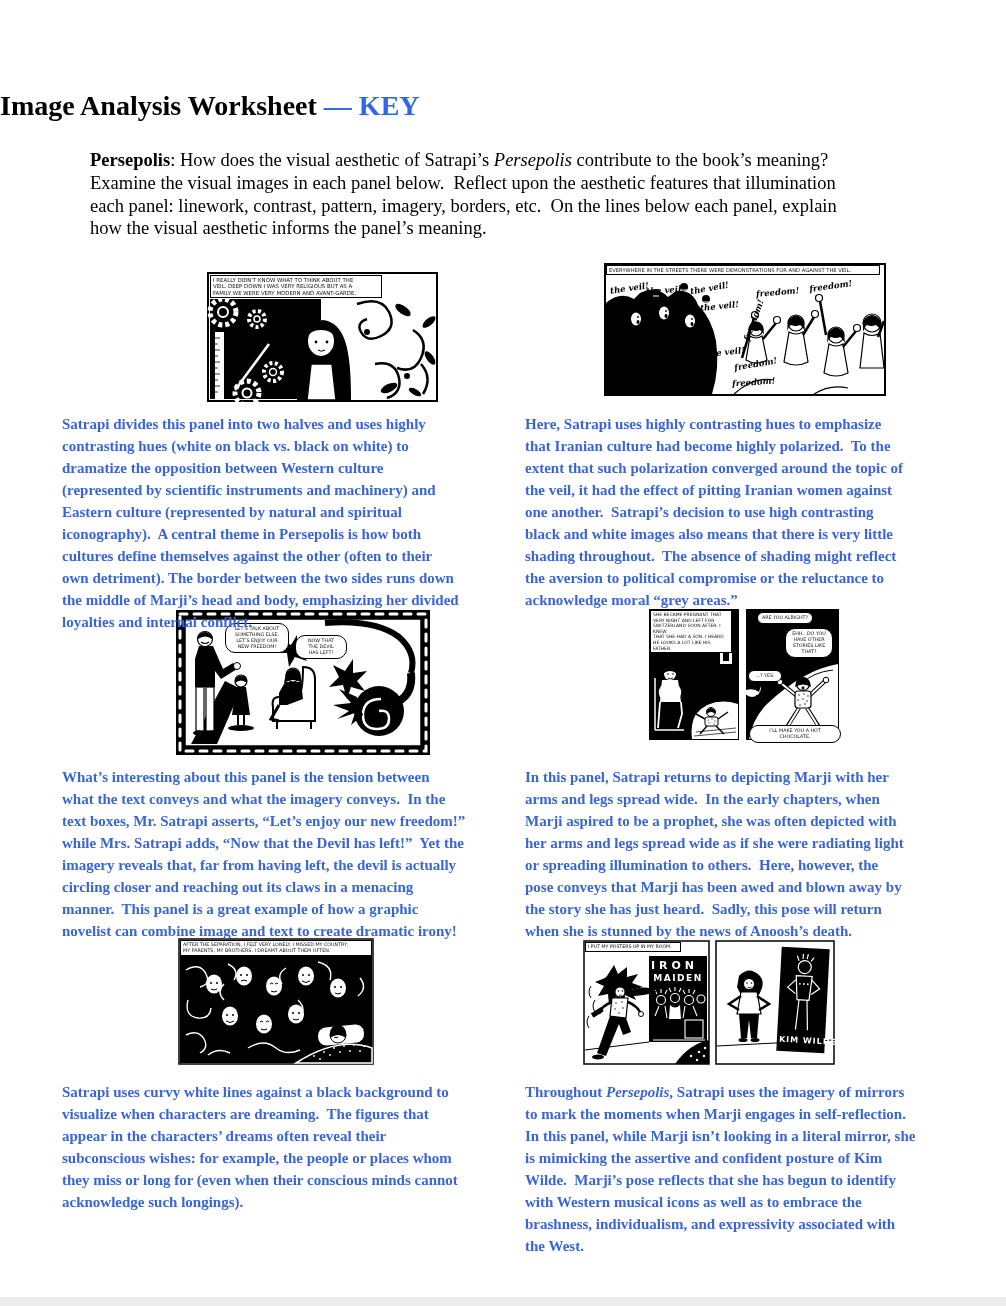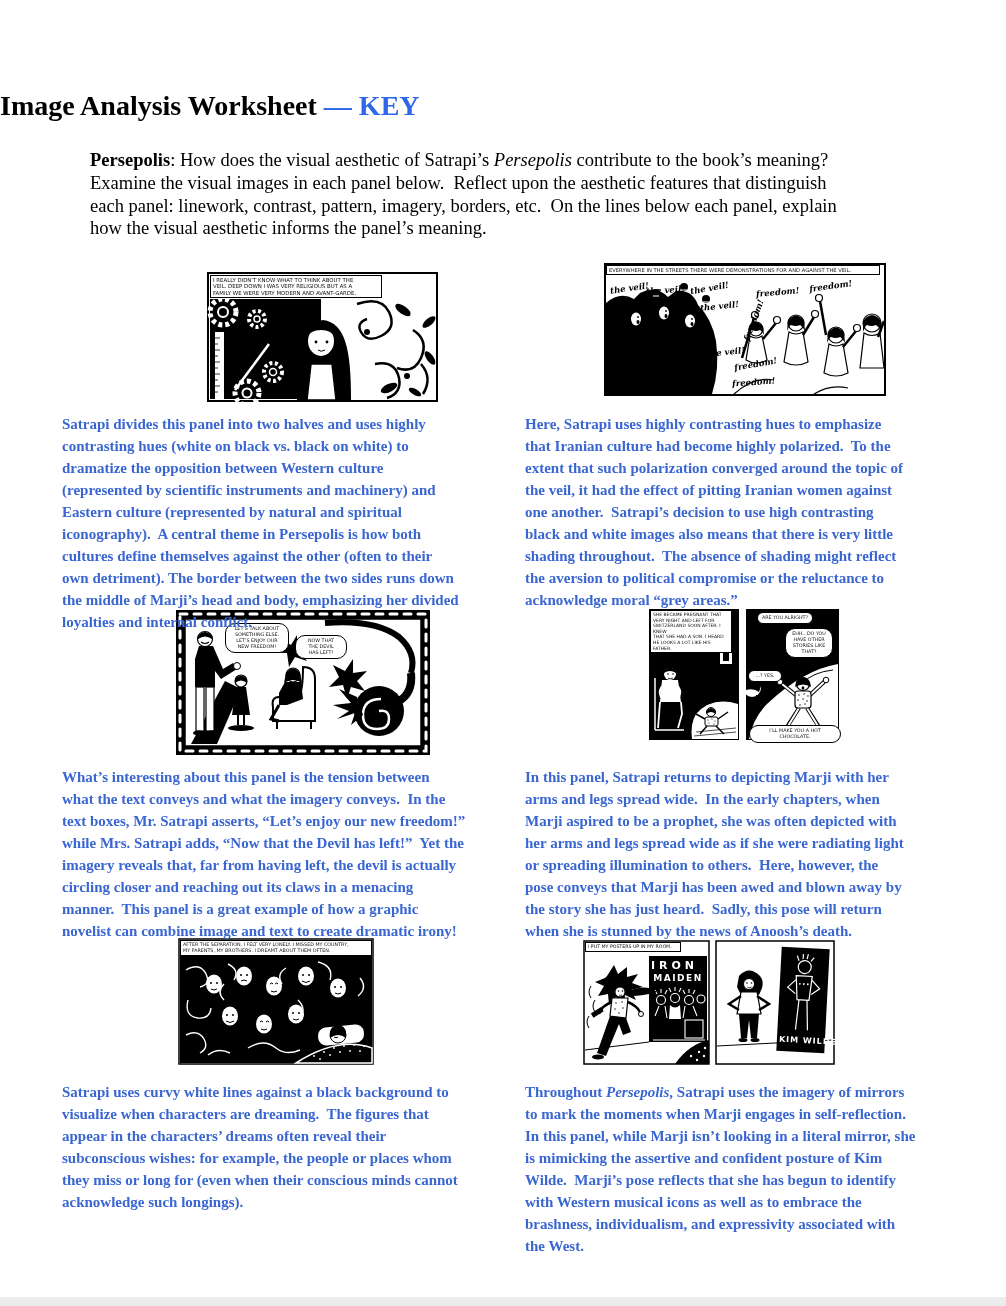--- a/index.html
+++ b/index.html
@@ -54,21 +54,21 @@
 <body>
 
 <div id="page">
 
 
   <div class="title">
     <span>Image Analysis Worksheet </span><span class="key">— KEY</span>
   </div>
 
   <div class="directions"><span class="lbl">Persepolis</span><span>: How does the visual aesthetic of Satrapi’s </span><span class="italic">Persepolis</span><span> contribute to the book’s meaning?
-Examine the visual images in each panel below.  Reflect upon the aesthetic features that distinguish
+Examine the visual images in each panel below.  Reflect upon the aesthetic features that illumination
 each panel: linework, contrast, pattern, imagery, borders, etc.  On the lines below each panel, explain
 how the visual aesthetic informs the panel’s meaning.</span></div>
 
   <div class="panel" id="p1" style="left:207px;top:272px;width:231px;height:130px;">
     <svg width="231" height="130" viewBox="0 0 231 130">
       <rect x="1" y="1" width="229" height="128" fill="#fff" stroke="#000" stroke-width="2"></rect>
       <rect x="3" y="27" width="111" height="100" fill="#000"></rect>
       <g stroke="#fff" fill="none">
         <circle cx="16" cy="40" r="13" stroke-width="5" stroke-dasharray="4 3"></circle>
         <circle cx="16" cy="40" r="5" stroke-width="2"></circle>

